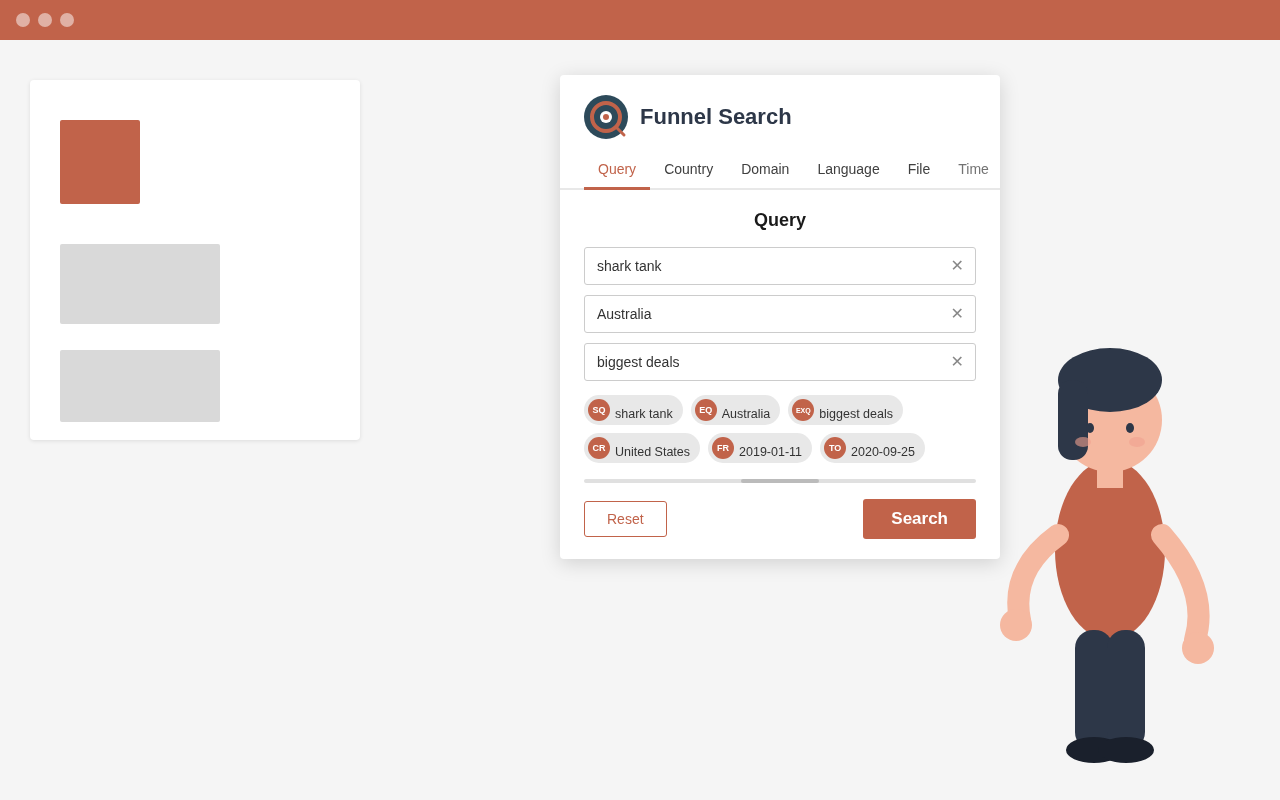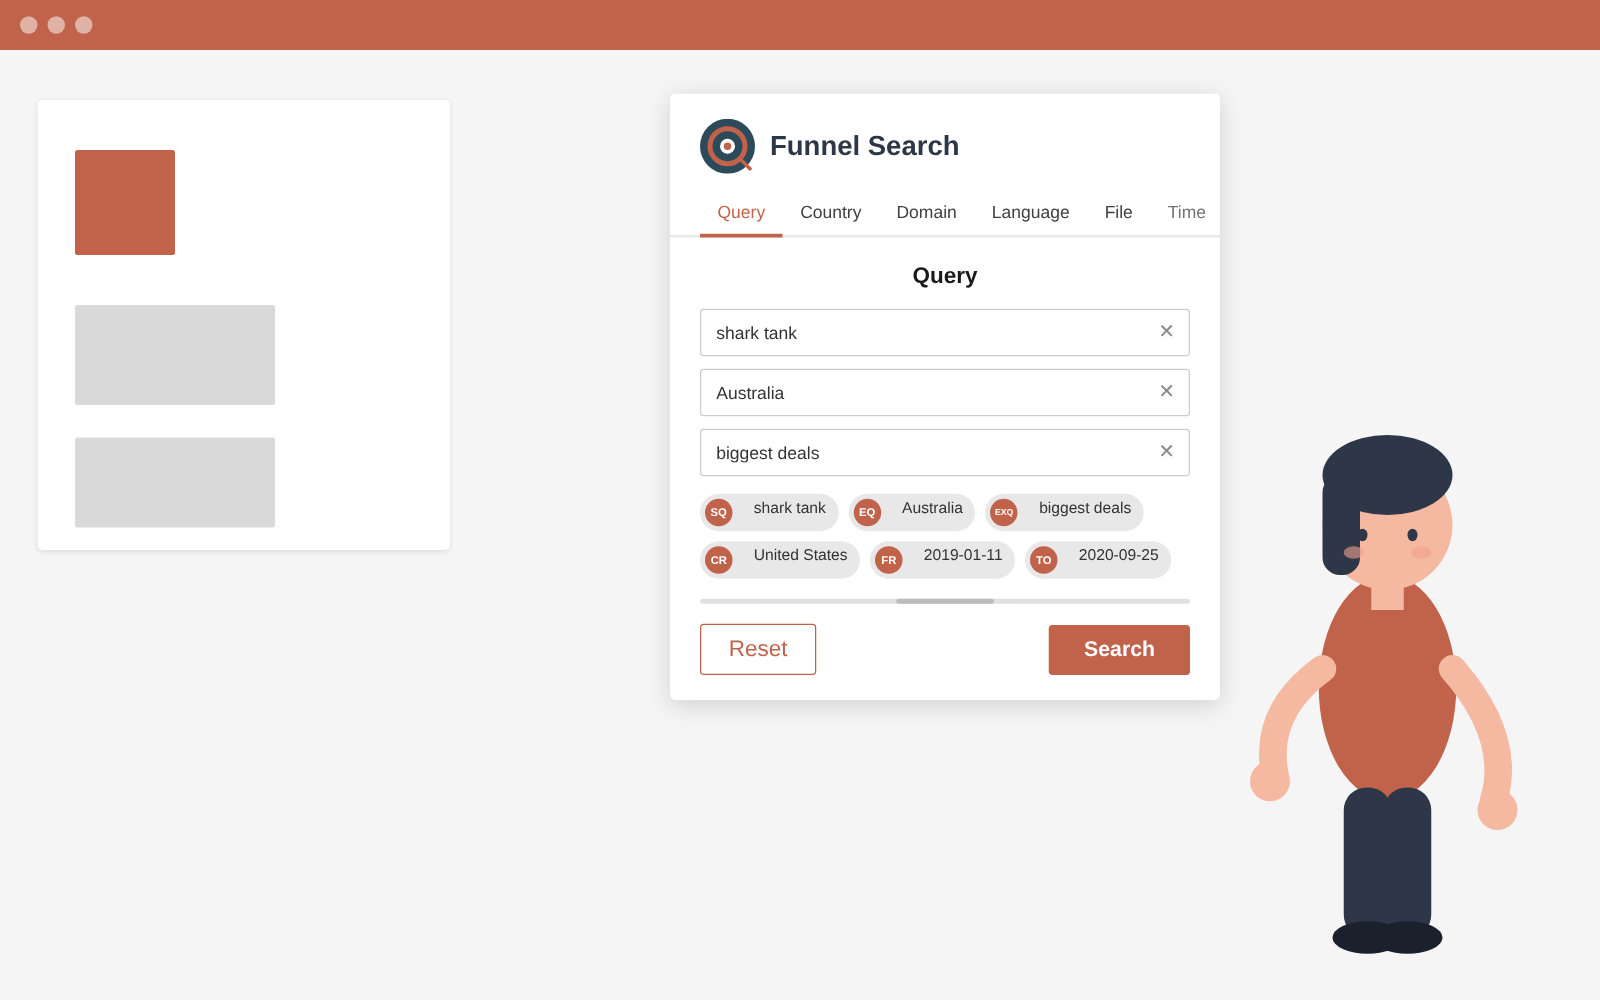--- a/index.html
+++ b/index.html
@@ -72,21 +72,21 @@
       position: absolute;
       right: 60px;
       bottom: 0;
       width: 220px;
       height: 520px;
     }
 
     
     .modal {
       position: absolute;
-      left: 536px; top: 35px;
+      left: 560px; top: 35px;
       width: 440px;
       background: white;
       border-radius: 4px;
       box-shadow: 0 4px 20px rgba(0,0,0,0.15);
       overflow: hidden;
     }
 
     
     .modal-header {
       display: flex;
@@ -185,41 +185,41 @@
       font-size: 9px;
       font-weight: 700;
       flex-shrink: 0;
     }
     .tag-text {
       color: #333;
       font-size: 12.5px;
     }
     .tag-pill {
       display: inline-flex;
-      align-items: flex-start;
-      gap: 17px;
+      align-items: flex-end;
+      gap: 5px;
       background: #e8e8e8;
       border-radius: 20px;
       padding: 4px 10px 4px 4px;
     }
 
     
     .modal-footer {
       padding: 16px 24px 20px;
       display: flex;
       justify-content: space-between;
       align-items: center;
     }
     .btn-reset {
       background: white;
       border: 1.5px solid #c1634a;
       color: #c1634a;
       padding: 9px 22px;
       border-radius: 3px;
-      font-size: 18px;
+      font-size: 14px;
       cursor: pointer;
       font-weight: 500;
     }
     .btn-search {
       background: #c1634a;
       border: none;
       color: white;
       padding: 10px 28px;
       border-radius: 3px;
       font-size: 17px;

